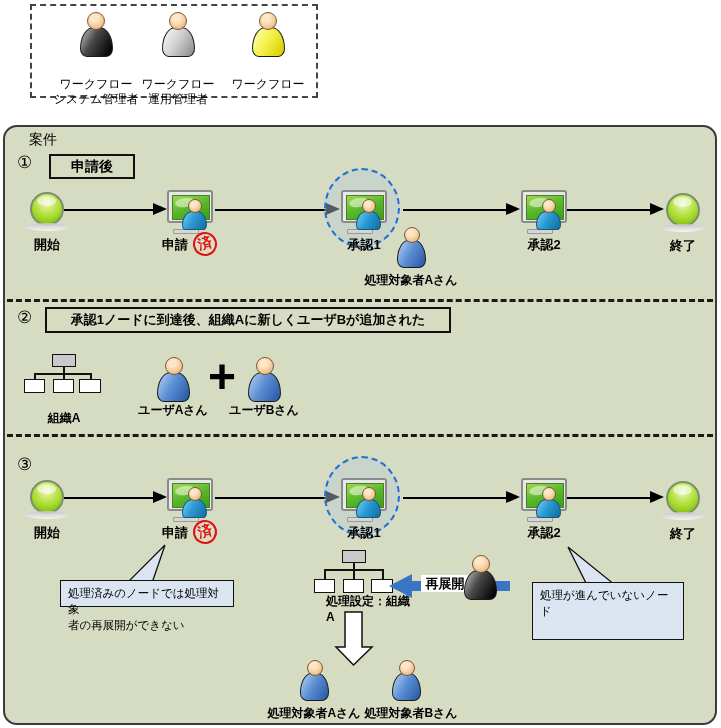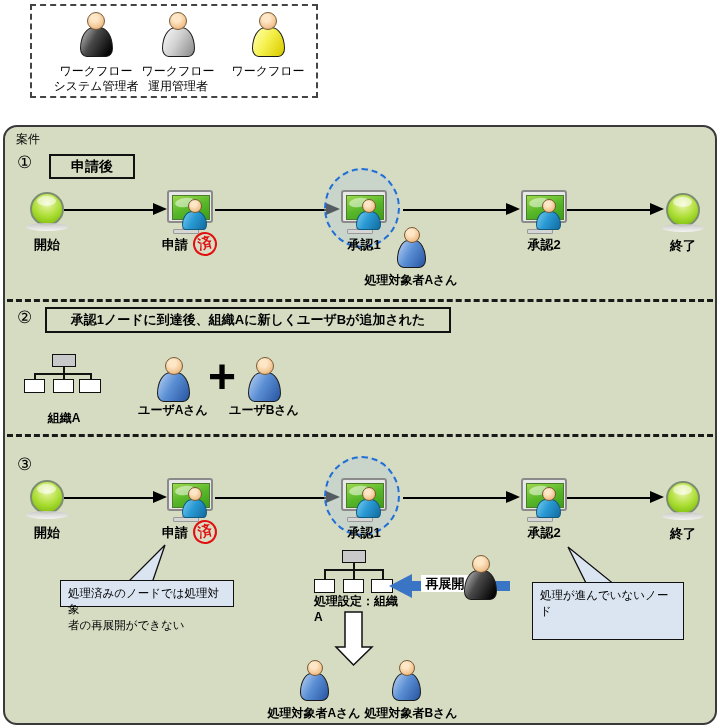--- a/index.html
+++ b/index.html
@@ -1,36 +1,36 @@
 <!DOCTYPE html>
 <html><head>
 <meta charset="utf-8">
 <style>
   html,body{margin:0;padding:0;background:#fff;}
   .stage{position:relative;width:721px;height:728px;background:#fff;font-family:"Liberation Sans",sans-serif;color:#000;overflow:hidden;}
 
   
   .legend{position:absolute;left:30px;top:4px;width:288px;height:94px;border:2px dashed #444;background:#fff;box-sizing:border-box;}
   .legend-item{position:absolute;display:flex;flex-direction:column;align-items:center;}
-  .legend-label{font-size:12px;line-height:15px;text-align:center;margin-top:7px;white-space:nowrap;}
+  .legend-label{font-size:12px;line-height:15px;text-align:center;margin-top:20px;white-space:nowrap;}
 
   
   .person{position:absolute;display:flex;flex-direction:column;align-items:center;}
   .ph{border-radius:50%;background:radial-gradient(circle at 40% 32%, #fde7c7 25%, #f3c795 62%, #d9a267);border:1px solid #7a5a36;z-index:2;}
   .pb{margin-top:-3px;border:1px solid #1a1a1a;border-radius:48% 48% 8px 8px / 85% 85% 10px 10px;}
   .p-md .ph{width:14px;height:14px}.p-md .pb{width:27px;height:26px}
   .p-lg .ph{width:16px;height:16px}.p-lg .pb{width:31px;height:28px}
   .c-blue .pb{background:linear-gradient(120deg,#aac8ee 8%,#5b8fd4 45%,#2b5aa6 95%);}
   .c-black .pb{background:linear-gradient(120deg,#b8b8b8 5%,#4a4a4a 40%,#050505 90%);}
   .c-gray .pb{background:linear-gradient(120deg,#f6f6f6 5%,#d2d2d2 45%,#8f8f8f 95%);}
   .c-yellow .pb{background:linear-gradient(120deg,#ffffb0 5%,#f6f150 45%,#d9cd00 95%);}
 
   
   .main{position:absolute;left:3px;top:125px;width:714px;height:600px;border:2px solid #3a3a3a;border-radius:14px;background:#d6dcc2;box-sizing:border-box;}
-  .panel-title{position:absolute;left:11px;top:4px;font-size:12px;}
+  .panel-title{position:absolute;left:24px;top:4px;font-size:14px;}
   .divider{position:absolute;left:2px;right:2px;border-top:3px dashed #1a1a1a;}
   .num{position:absolute;font-size:17px;line-height:20px;}
   .capbox{position:absolute;border:2px solid #111;display:flex;align-items:center;justify-content:center;font-weight:bold;box-sizing:border-box;}
 
   
   .sphere{position:absolute;width:34px;height:34px;border-radius:50%;border:2px solid #7d8d72;box-sizing:border-box;
     background:radial-gradient(circle at 50% 30%, #eef9c0 0%, #cdea70 26%, #a8dc30 55%, #85c214 82%, #74ae10 100%);}
   .sphere::after{content:"";position:absolute;left:5px;top:2px;width:19px;height:10px;border-radius:50%;background:rgba(255,255,255,0.55);}
   .sphere-shadow{position:absolute;width:42px;height:8px;border-radius:50%;background:linear-gradient(180deg,#c6c6c6,#f7f7f7);opacity:.9;}
   .aline{position:absolute;height:2px;background:#000;}
@@ -60,21 +60,21 @@
   .callout{position:absolute;background:#dbe5f1;border:1px solid #111;box-sizing:border-box;font-size:11.5px;line-height:16px;padding:4px 7px;}
   .tail{position:absolute;overflow:visible;}
 
   
   .blue-shaft{position:absolute;height:10px;background:#3a74c4;}
   .blue-head{position:absolute;width:0;height:0;border-top:12px solid transparent;border-bottom:12px solid transparent;border-right:23px solid #3a74c4;}
   .redeploy{position:absolute;background:#fff;font-size:13px;font-weight:bold;text-align:center;line-height:17px;}
 
   .plus{position:absolute;font-size:48px;font-weight:bold;line-height:48px;}
   .small-label{position:absolute;font-size:12px;font-weight:bold;text-align:center;white-space:nowrap;}
-  .org3-label{position:absolute;font-size:12px;font-weight:bold;line-height:16px;text-align:left;}
+  .org3-label{position:absolute;font-size:12px;font-weight:bold;line-height:16px;text-align:left;margin-left:12px;}
 </style>
 </head>
 <body>
 
 <div class="stage">
 
   <div class="legend">
     <div class="legend-item" style="left:14px;top:6px;width:100px;">
       <div class="person p-lg c-black" style="position:relative;">
           <div class="ph"></div>

